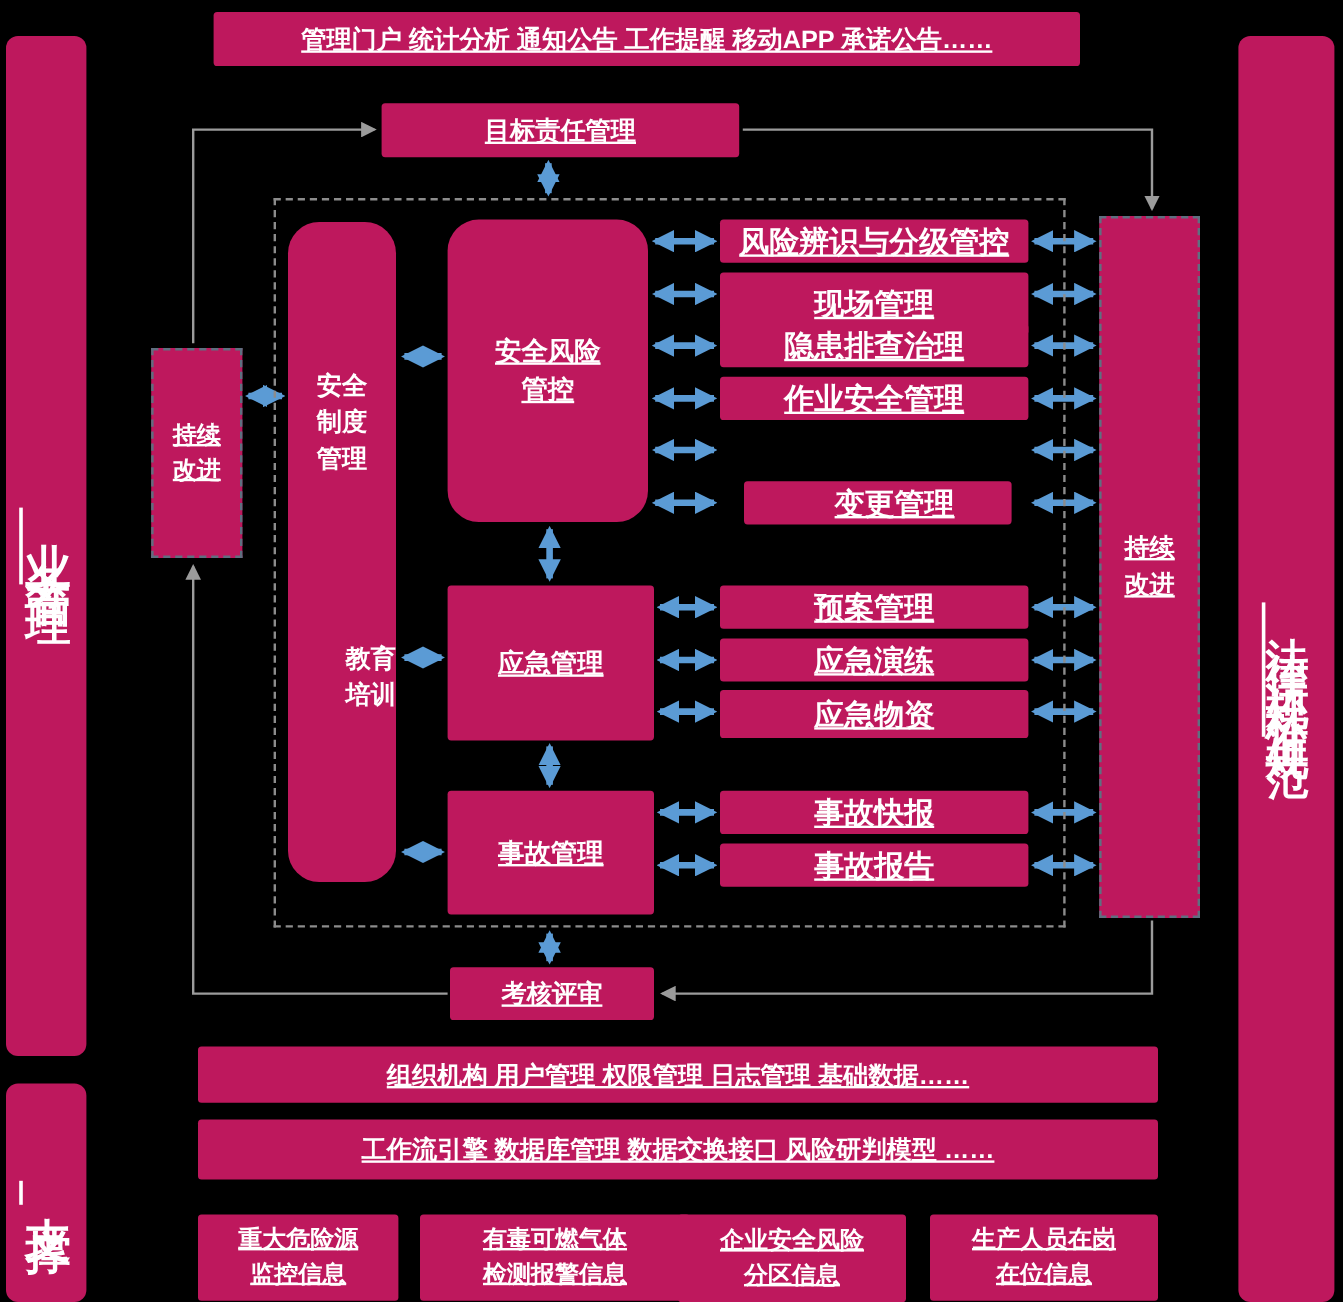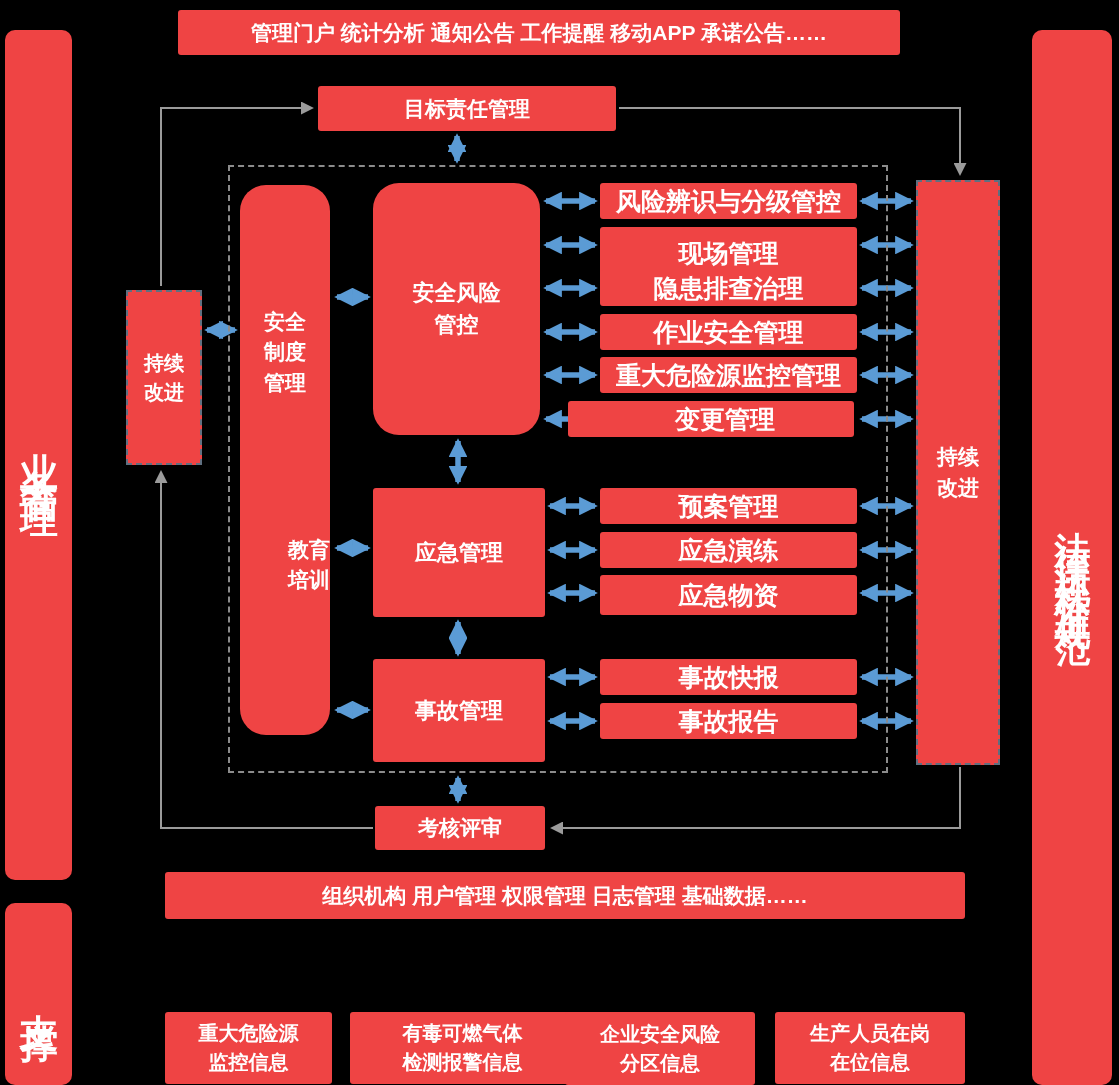--- a/index.html
+++ b/index.html
@@ -1,23 +1,23 @@
 <!DOCTYPE html>
 <html><head>
 <meta charset="utf-8">
 <style>
   html,body{margin:0;padding:0;background:#000;}
   .canvas{
     position:relative;width:1119px;height:1085px;background:#000;
     font-family:"Liberation Sans","DejaVu Sans",sans-serif;color:#fff;overflow:hidden;
   }
   .box{
-    position:absolute;background:#ef4444;color:#fff;
+    position:absolute;background:#be185d;color:#fff;
     display:flex;align-items:center;justify-content:center;
-    text-align:center;font-weight:600;box-sizing:border-box;
+    text-align:center;font-weight:600;box-sizing:border-box;text-decoration:underline;
   }
   .ml{white-space:pre-line;line-height:1.45;}
   .r3{border-radius:3px;}
   .r8{border-radius:10px;}
   .r26{border-radius:26px;}
   .dashed-frame{
     position:absolute;border:2px dashed #8c8c8c;box-sizing:border-box;background:transparent;
   }
   .loopbox{border:2px dashed #5f6f80;}
   .vrail{
@@ -119,37 +119,37 @@
 培训</div>
   </div>
 
   <div class="box r26 ml f22" style="left:373px;top:183px;width:167px;height:252px;">安全风险
 管控</div>
 
   <div class="box r3 f19" style="left:600px;top:183px;width:257px;height:36px;">风险辨识与分级管控</div>
   <div class="box r3 f19" style="left:600px;top:227px;width:257px;height:52px;">现场管理</div>
   <div class="box r3 f19" style="left:600px;top:270px;width:257px;height:36px;">隐患排查治理</div>
   <div class="box r3 f19" style="left:600px;top:314px;width:257px;height:36px;">作业安全管理</div>
-  <div class="box r3 f19" style="left:600px;top:357px;width:257px;height:36px;">重大危险源监控管理</div>
-  <div class="box r3 f19" style="left:568px;top:401px;width:286px;height:36px;padding-left:28px;">变更管理</div>
+  <div class="box r3 f19" style="left:620px;top:401px;width:223px;height:36px;padding-left:28px;">变更管理</div>
 
   <div class="box r3 f22" style="left:373px;top:488px;width:172px;height:129px;">应急管理</div>
 
   <div class="box r3 f19" style="left:600px;top:488px;width:257px;height:36px;">预案管理</div>
   <div class="box r3 f19" style="left:600px;top:532px;width:257px;height:36px;">应急演练</div>
   <div class="box r3 f19" style="left:600px;top:575px;width:257px;height:40px;">应急物资</div>
 
   <div class="box r3 f22" style="left:373px;top:659px;width:172px;height:103px;">事故管理</div>
 
   <div class="box r3 f19" style="left:600px;top:659px;width:257px;height:36px;">事故快报</div>
   <div class="box r3 f19" style="left:600px;top:703px;width:257px;height:36px;">事故报告</div>
 
   <div class="box r3 f21" style="left:375px;top:806px;width:170px;height:44px;">考核评审</div>
 
   <div class="box r3 f21" style="left:165px;top:872px;width:800px;height:47px;">组织机构 用户管理 权限管理 日志管理 基础数据……</div>
+  <div class="box r3 f21" style="left:165px;top:933px;width:800px;height:50px;">工作流引擎 数据库管理 数据交换接口 风险研判模型 ……</div>
 
   <div class="box r3 f20 ml" style="left:165px;top:1012px;width:167px;height:72px;">重大危险源
 监控信息</div>
   <div class="box r3 f20 ml" style="left:350px;top:1012px;width:225px;height:72px;">有毒可燃气体
 检测报警信息</div>
   <div class="box r3 f20 ml" style="left:565px;top:1012px;width:190px;height:73px;">企业安全风险
 分区信息</div>
   <div class="box r3 f20 ml" style="left:775px;top:1012px;width:190px;height:72px;">生产人员在岗
 在位信息</div>
 

